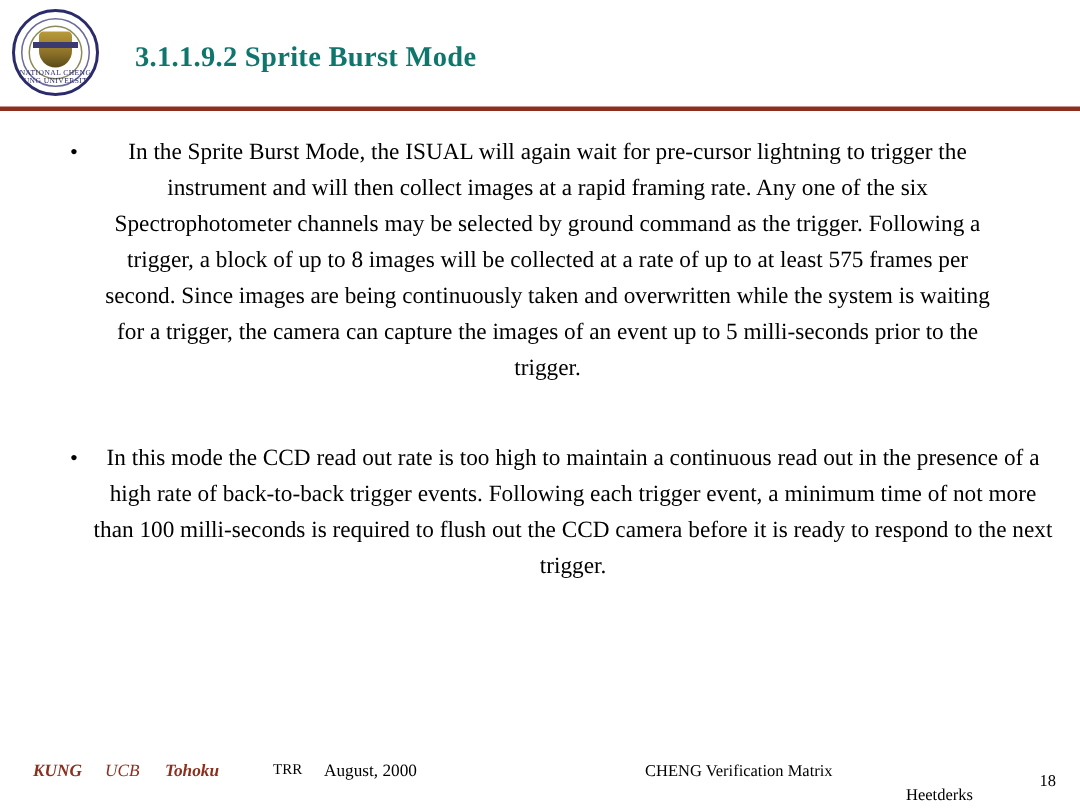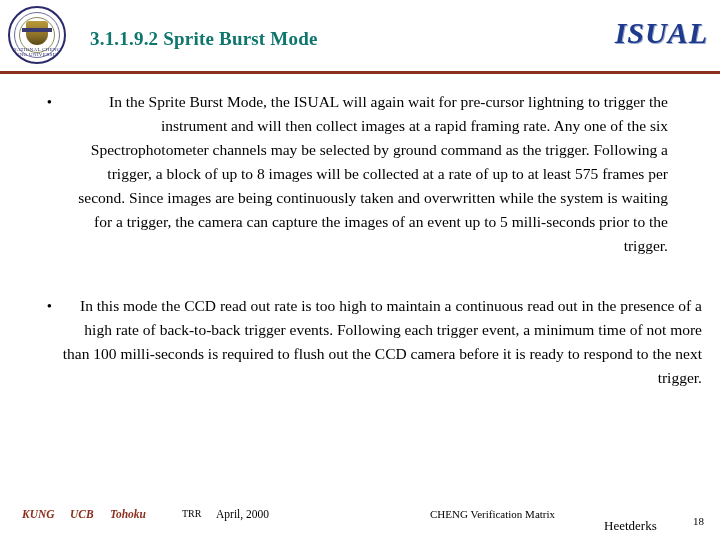--- a/index.html
+++ b/index.html
@@ -142,21 +142,21 @@
     color: #000;
     font-family: "Liberation Serif", serif;
   }
   .bullet-text {
     flex: 1 1 auto;
     font-family: "Liberation Serif", serif;
     font-size: 15.5px;
     line-height: 24px;
     color: #000000;
     padding-right: 16px;
-    text-align: right;
+    text-align: center;
   }
   #bullet1 .bullet-mark { margin-left: 22px; }
   #bullet1 .bullet-text { max-width: 606px; }
   #bullet2 { margin-top: 36px; }
   #bullet2 .bullet-mark { margin-left: 22px; }
   #bullet2 .bullet-text { max-width: 640px; }
 
   
   .footer {
     position: absolute;
@@ -175,21 +175,21 @@
     top: 0;
     font-size: 11.5px;
     font-weight: bold;
     font-style: italic;
     color: #8b2f1e;
   }
   .f-ucb {
     left: 70px;
     top: 0;
     font-size: 11.5px;
-    font-weight: bold;
+    font-weight: normal;
     font-style: italic;
     color: #8b2f1e;
   }
   .f-tohoku {
     left: 110px;
     top: 0;
     font-size: 11.5px;
     font-weight: bold;
     font-style: italic;
     color: #8b2f1e;
@@ -207,22 +207,22 @@
     color: #000000;
   }
   .f-matrix {
     left: 430px;
     top: 0;
     font-size: 11px;
     color: #000000;
   }
   .f-author {
     left: 604px;
-    top: 10px;
-    font-size: 13px;
+    top: 16px;
+    font-size: 11px;
     color: #000000;
   }
   .f-page {
     right: 16px;
     top: 0;
     font-size: 11px;
     color: #000000;
     margin-top: 7px;
   }
 </style>
@@ -233,21 +233,20 @@
   <div class="logo-seal">
     <div class="ring"></div>
     <div class="inner-ring"></div>
     <div class="crest"></div>
     <div class="crest-bar"></div>
     <div class="base-text">NATIONAL CHENG KUNG UNIVERSITY</div>
   </div>
 
   <div class="slide-title">3.1.1.9.2   Sprite Burst Mode</div>
 
-  <div class="isual-logo">ISUAL</div>
 
   <div class="header-rule"></div>
 </div>
 
 <div class="content">
 
   <div class="bullet-block" id="bullet1">
     <div class="bullet-row">
       <div class="bullet-mark">•</div>
       <div class="bullet-text">In the Sprite Burst Mode, the ISUAL will again wait for pre-cursor lightning to trigger the instrument and will then collect images at a rapid framing rate. Any one of the six Spectrophotometer channels may be selected by ground command as the trigger.   Following a trigger,  a block of up to 8 images will be collected at a rate of  up to at least 575  frames per second.  Since images are being continuously taken and overwritten while the system is waiting for a trigger,  the camera can capture the images of an event up to 5 milli-seconds prior to the trigger.</div>
@@ -261,17 +260,17 @@
     </div>
   </div>
 
 </div>
 
 <div class="footer">
   <div class="item f-nctu">KUNG</div>
   <div class="item f-ucb">UCB</div>
   <div class="item f-tohoku">Tohoku</div>
   <div class="item f-trr">TRR</div>
-  <div class="item f-date">April,  2000</div>
+  <div class="item f-date">August,  2000</div>
   <div class="item f-matrix">CHENG Verification Matrix</div>
   <div class="item f-author">Heetderks</div>
   <div class="item f-page">18</div>
 </div>
 
 </body></html>

